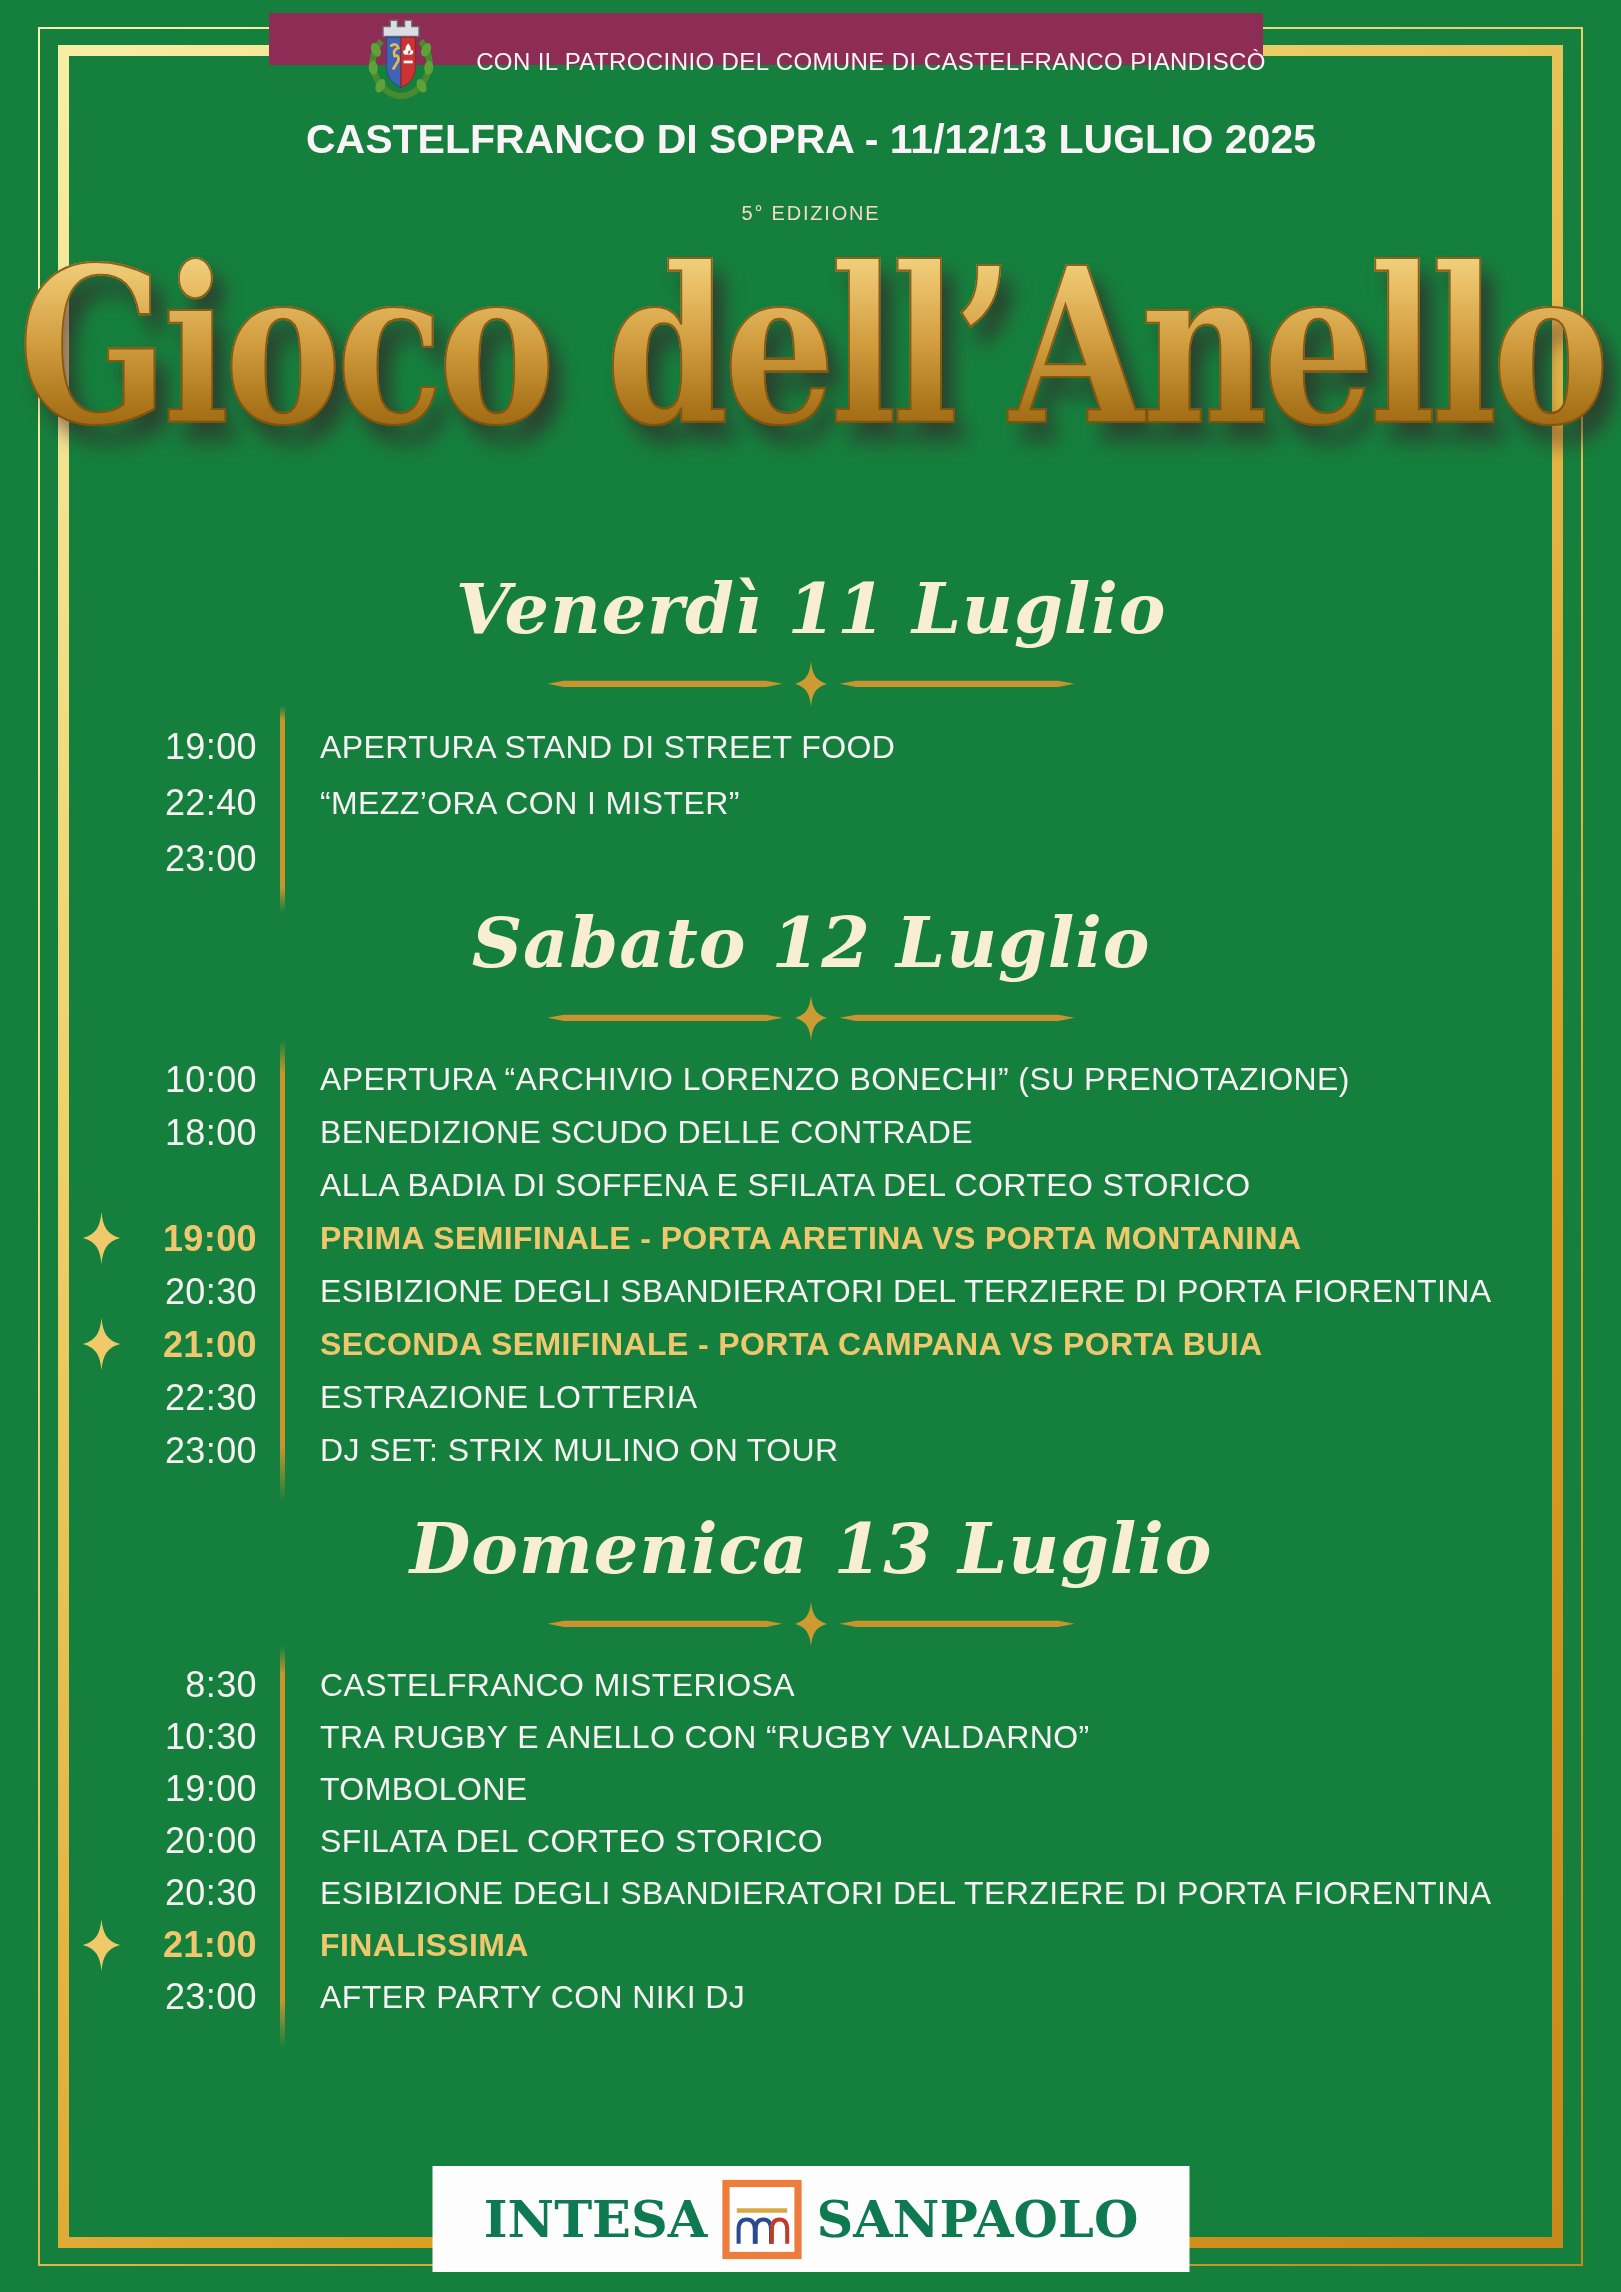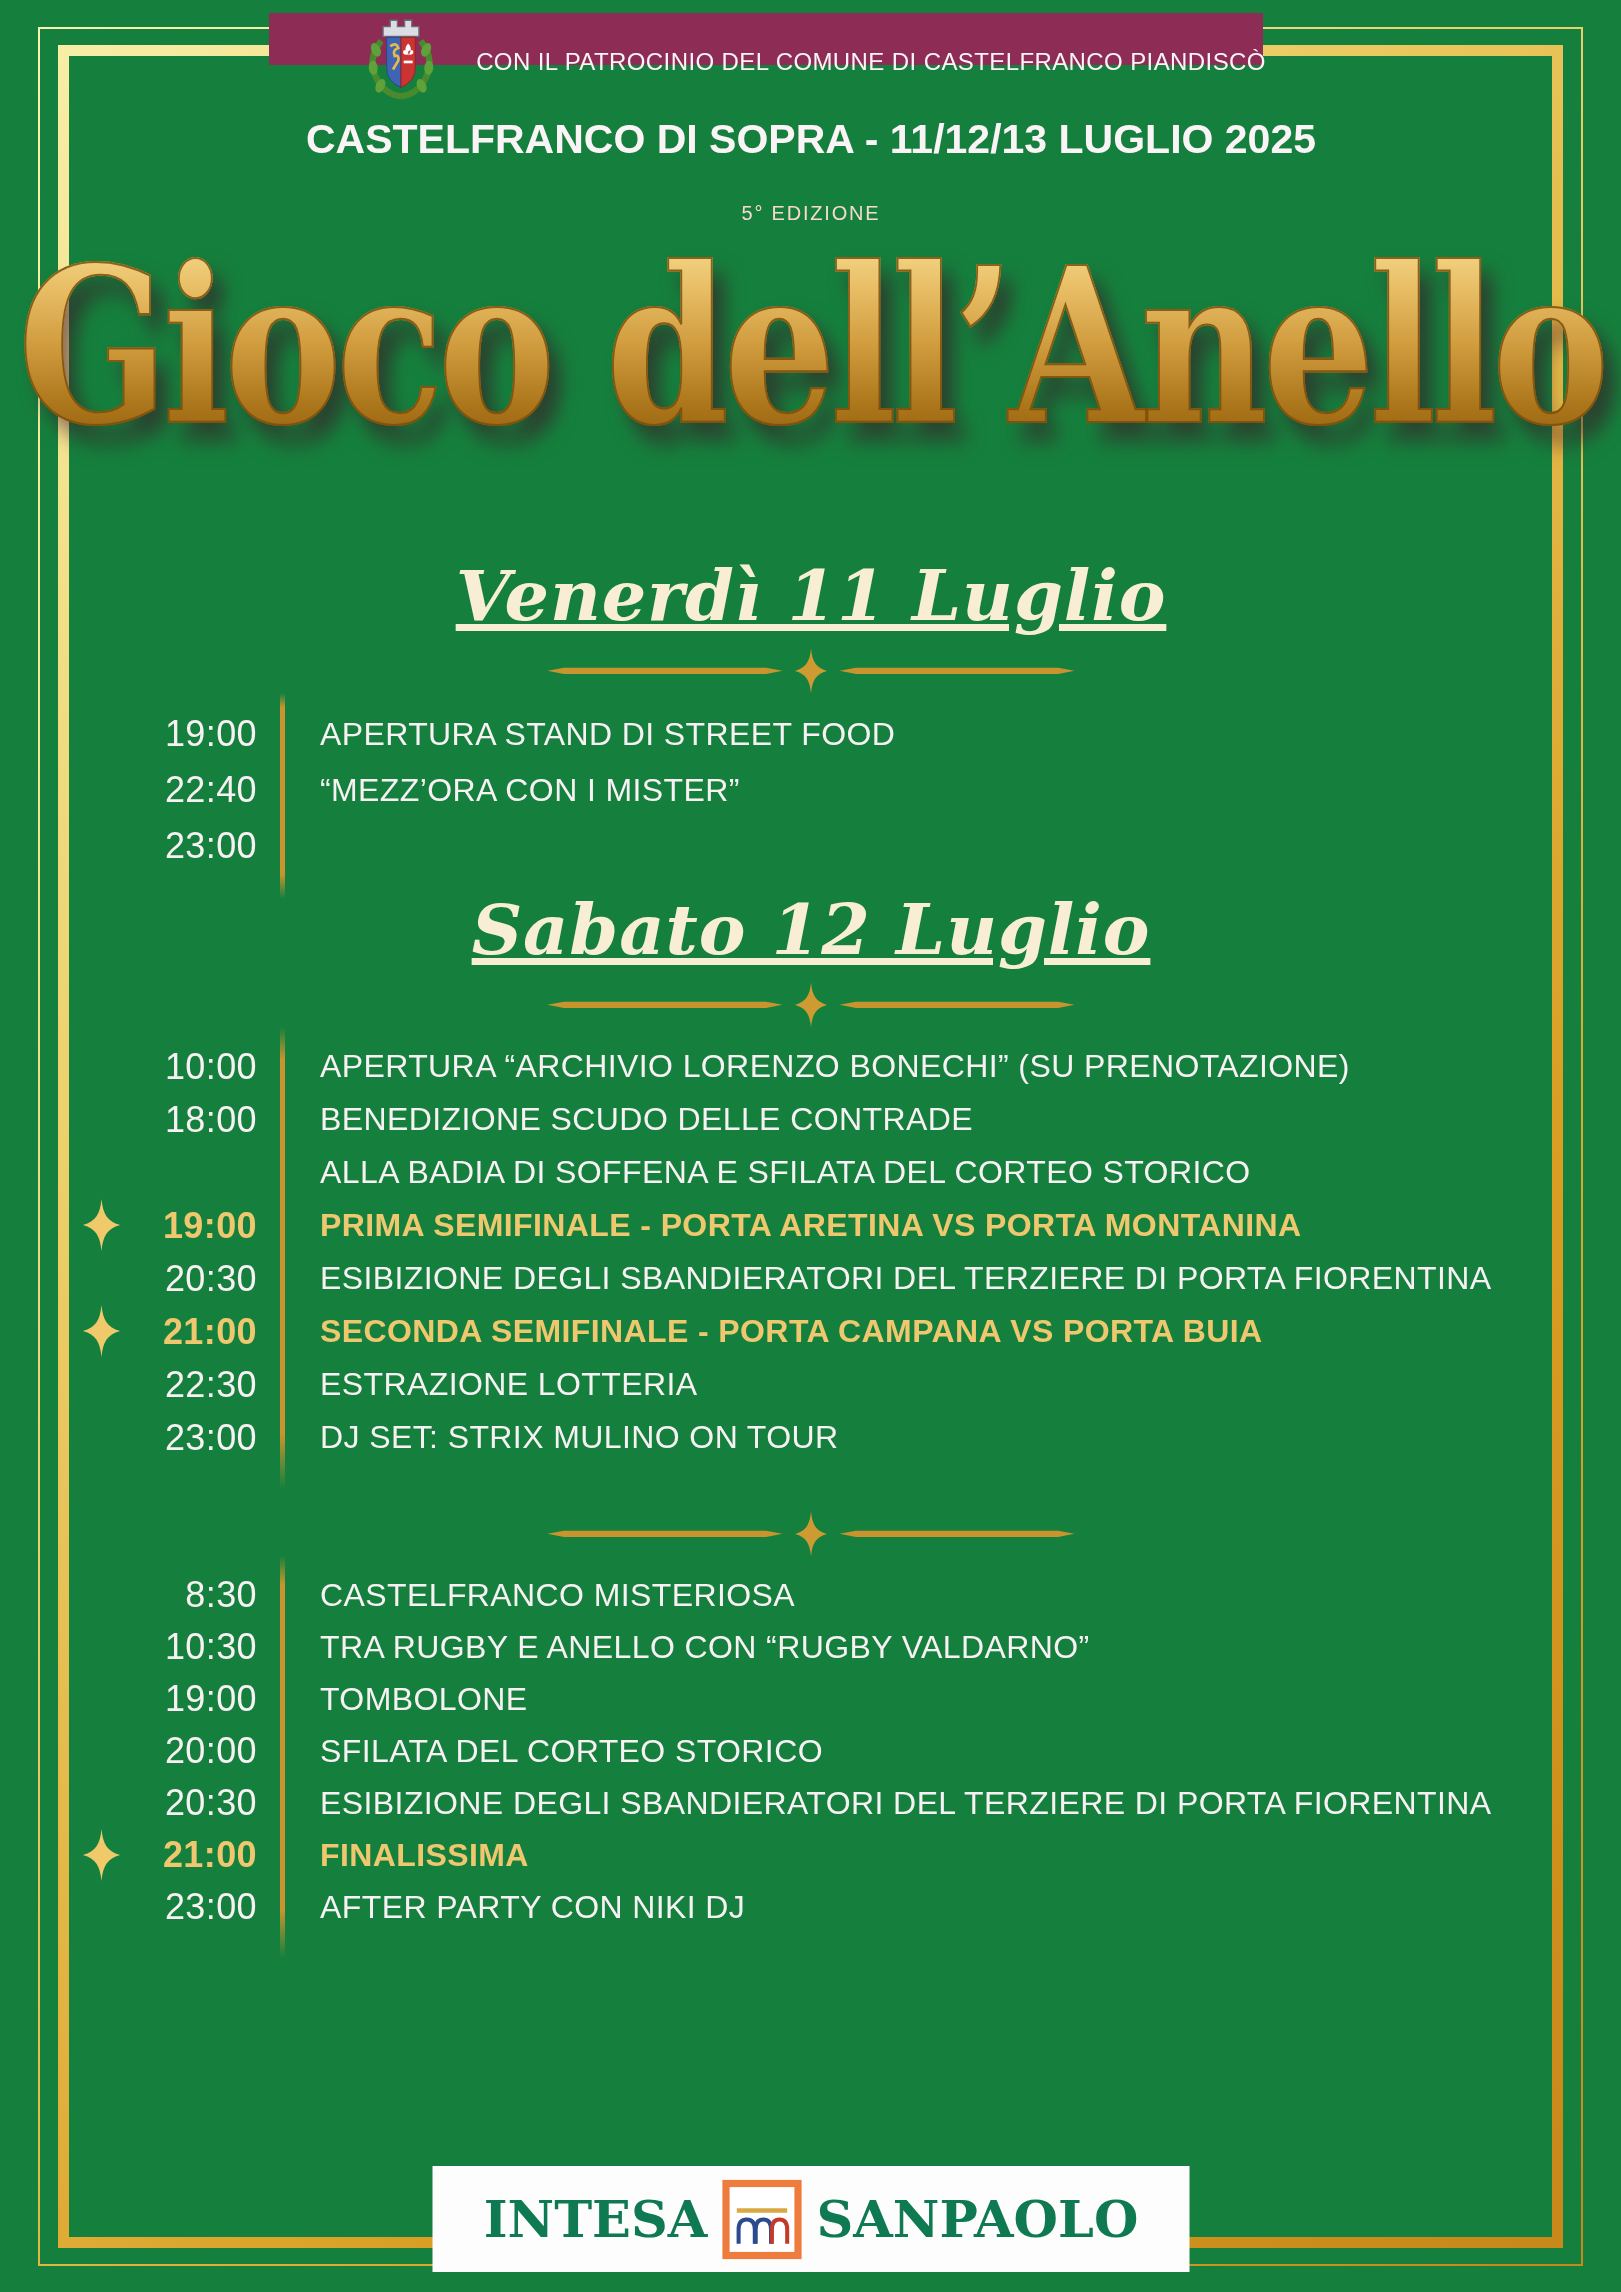--- a/index.html
+++ b/index.html
@@ -50,23 +50,23 @@
     -webkit-background-clip:text;background-clip:text;color:transparent;
     -webkit-text-stroke:1.8px rgba(122,78,12,.85);
     filter:drop-shadow(12.5px 14.3px 9px rgba(60,15,35,.55));
   }
   
   .day{position:absolute;left:0;width:100%;}
   .day-0{top:557px;--rowh:56px;}
   .day-1{top:891px;--rowh:53px;}
   .day-2{top:1497px;--rowh:52px;}
   .day-title{
-    margin:0;text-align:center;
+    margin:13px;text-align:center;
     font-family:"DejaVu Serif",serif;font-style:italic;font-weight:bold;
-    font-size:70px;line-height:1.1;color:#f8eed6;letter-spacing:0.9px;text-decoration:underline;
+    font-size:70px;line-height:1.1;color:#f8eed6;letter-spacing:0.9px;
   }
   .divider{
     width:591px;margin:14.3px auto 0 auto;height:45px;
     display:flex;align-items:center;justify-content:center;gap:12.5px;
   }
   .divider .dl{
     width:235px;height:7.2px;background:#c9942e;
     clip-path:polygon(0 50%,7% 6%,93% 6%,100% 50%,93% 94%,7% 94%);
   }
   .divider svg{flex:0 0 auto;}
@@ -228,20 +228,21 @@
 
   <div class="row">
 
     <div class="time">23:00</div>
     <div class="event">DJ SET: STRIX MULINO ON TOUR</div>
   </div>
 </div>
   </section>
 
   <section class="day day-2">
+    <h2 class="day-title">Domenica 13 Luglio</h2>
     <div class="divider">
       <span class="dl"></span>
       <svg width="32" height="56" viewBox="0 0 40 56" aria-hidden="true">
         <path d="M20 0 C21.5 16 26 24 40 28 C26 32 21.5 40 20 56 C18.5 40 14 32 0 28 C14 24 18.5 16 20 0 Z" fill="#ce9b33"></path>
       </svg>
       <span class="dl"></span>
     </div>
     <div class="rows">
       <div class="vline"></div>
 

